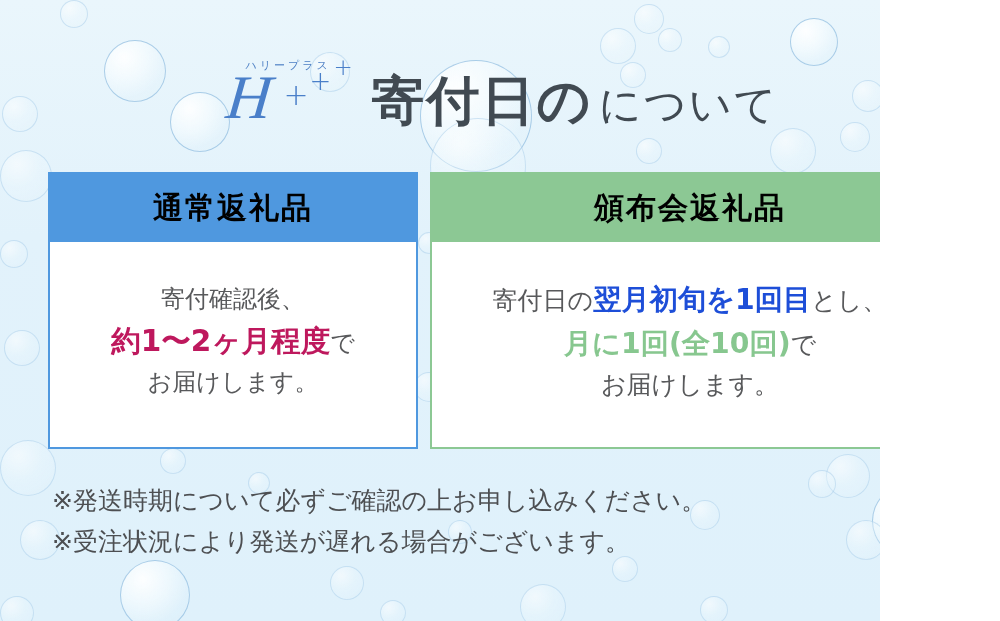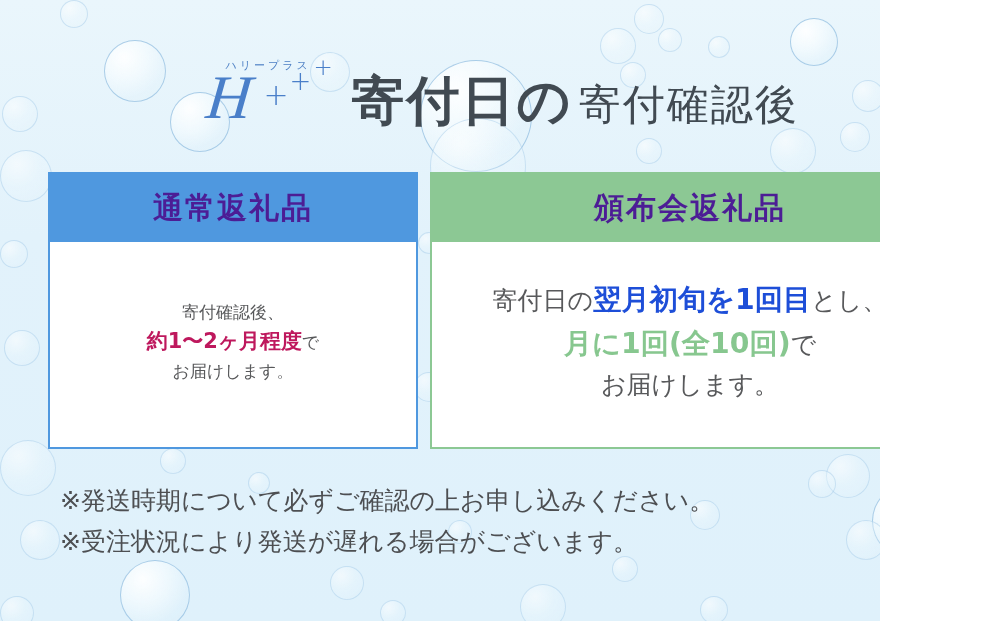--- a/index.html
+++ b/index.html
@@ -131,21 +131,21 @@
   #card-subscription {
     left: 430px; top: 172px;
     width: 520px; height: 277px;
     border: 2px solid #8cc894;
   }
   .card-header {
     height: 68px;
     display: flex;
     align-items: center;
     justify-content: center;
-    color: #4c1d95;
+    color: #000000;
     font-size: 30px;
     font-weight: 700;
     letter-spacing: 2px;
     flex: 0 0 auto;
     font-family: "DejaVu Sans", sans-serif;
   }
   #card-regular .card-header { background: #4f98df; }
   #card-subscription .card-header { background: #8cc894; }
 
   .card-body {
@@ -156,21 +156,21 @@
     justify-content: center;
     padding: 4px 10px 10px;
     box-sizing: border-box;
     text-align: center;
   }
   .card-line {
     color: #58595b;
     white-space: nowrap;
     font-family: "DejaVu Sans", sans-serif;
   }
-  #card-regular .card-line { font-size: 17px; line-height: 1.55; }
+  #card-regular .card-line { font-size: 24px; line-height: 1.55; }
   #card-subscription .card-line { font-size: 25px; line-height: 1.55; }
 
   .accent-blue {
     color: #be185d;
     font-weight: 700;
     font-size: 1.23em;
     text-align: center;
   }
   .accent-green {
     color: #87c78f;
@@ -179,21 +179,21 @@
   }
   .strong-dark {
     color: #1d4ed8;
     font-weight: 700;
     font-size: 1.13em;
   }
 
   
   #notes {
     position: absolute;
-    left: 60px; top: 481px;
+    left: 52px; top: 481px;
     width: 900px;
   }
   .note-line {
     color: #4d4f52;
     font-size: 25px;
     line-height: 1.62;
     white-space: nowrap;
     font-family: "DejaVu Sans", sans-serif;
   }
 </style>
@@ -263,21 +263,21 @@
     <div id="brand-logo">
       <span id="brand-kana">ハリープラス</span>
       <span id="brand-h">H</span>
       <span id="brand-plus-1" class="brand-plus">+</span>
       <span id="brand-plus-2" class="brand-plus">+</span>
       <span id="brand-plus-3" class="brand-plus">+</span>
     </div>
 
     <div id="title-wrap">
       <span id="title-main">寄付日の</span>
-      <span id="title-suffix">寄付確認後</span>
+      <span id="title-suffix">について</span>
     </div>
 
   </div>
 
   <div class="card" id="card-regular">
     <div class="card-header">通常返礼品</div>
     <div class="card-body">
       <div class="card-line">寄付確認後、</div>
       <div class="card-line">
         <span class="accent-blue">約1〜2ヶ月程度</span><span>で</span>

